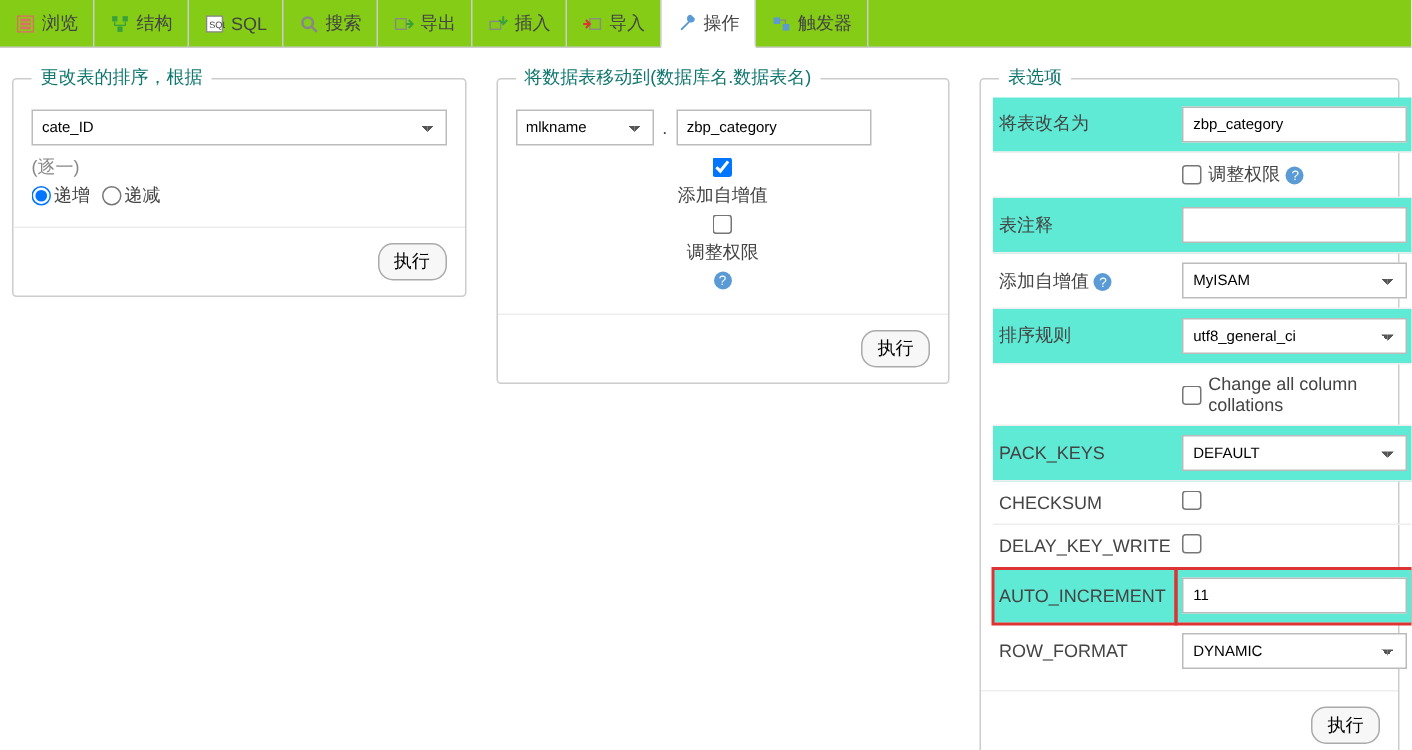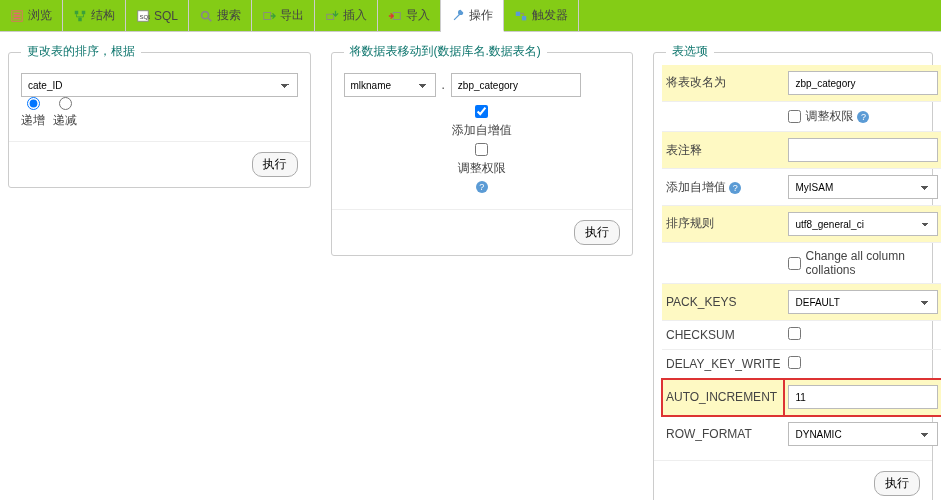--- a/index.html
+++ b/index.html
@@ -22,34 +22,34 @@
 select, input[type="text"] { border: 1px solid #bbb; padding: 3px 6px; font-size: 10px; background: #fff; height: 24px; }
 select { appearance: none; background-image: linear-gradient(45deg, transparent 50%, #555 50%), linear-gradient(135deg, #555 50%, transparent 50%); background-position: calc(100% - 12px) 10px, calc(100% - 8px) 10px; background-size: 4px 4px, 4px 4px; background-repeat: no-repeat; padding-right: 20px; }
 
 .panel1 { width: 304px; }
 .panel2 { width: 304px; }
 .panel3 { width: 280px; }
 
 .fullselect { width: 100%; }
 .note { color: #888; margin: 6px 0 2px; font-size: 12px; }
 .radio-row { display: flex; gap: 8px; align-items: center; }
-.radio-row label { display: flex; align-items: center; gap: 2px; flex-direction: column; }
+.radio-row label { display: flex; align-items: center; gap: 2px; }
 
 .move-row { display: flex; align-items: center; gap: 6px; margin-bottom: 8px; }
 .move-row select { width: 92px; }
 .move-row .dot { color: #444; }
 .move-row input { width: 130px; }
 
 .check-row { display: flex; align-items: center; gap: 4px; margin: 4px 0; flex-direction: column; }
 .help { display:inline-block; width:12px; height:12px; border-radius:50%; background:#5b9bd5; color:#fff; font-size:9px; line-height:12px; text-align:center; }
 
 .opts-table { width: 100%; border-collapse: collapse; }
 .opts-table tr td { padding: 6px 4px; vertical-align: middle; border-top: 1px solid #eee; }
 .opts-table tr:first-child td { border-top: none; }
-.opts-table tr.shade td { background: #fef9c3; }
+.opts-table tr.shade td { background: #5eead4; }
 .opts-table td:first-child { width: 100px; color: #444; }
 .opts-table input[type="text"], .opts-table select { width: 150px; }
 .opts-table .checkline { display:flex; align-items:center; gap:4px; }
 .highlight-row td { outline: 2px solid #d33; outline-offset: -1px; }
 
 .ic-browse { fill:#e26a6a; }
 .ic-green { fill:#3aa03a; }
 </style>
 </head>
 <body>
@@ -141,20 +141,21 @@
       <span>触发器</span>
     </div>
 </div>
 
 <div class="panels">
 
   <div class="panel panel1">
     <div class="panel-title">更改表的排序，根据</div>
     <div class="panel-body">
       <select class="fullselect"><option>cate_ID</option></select>
+      <div class="note">(逐一)</div>
       <div class="radio-row">
         <label>
             <input type="radio" name="ord" checked="" style="">
             <span>递增</span>
           </label>
         <label>
             <input type="radio" name="ord" style="">
             <span>递减</span>
           </label>
       </div>

